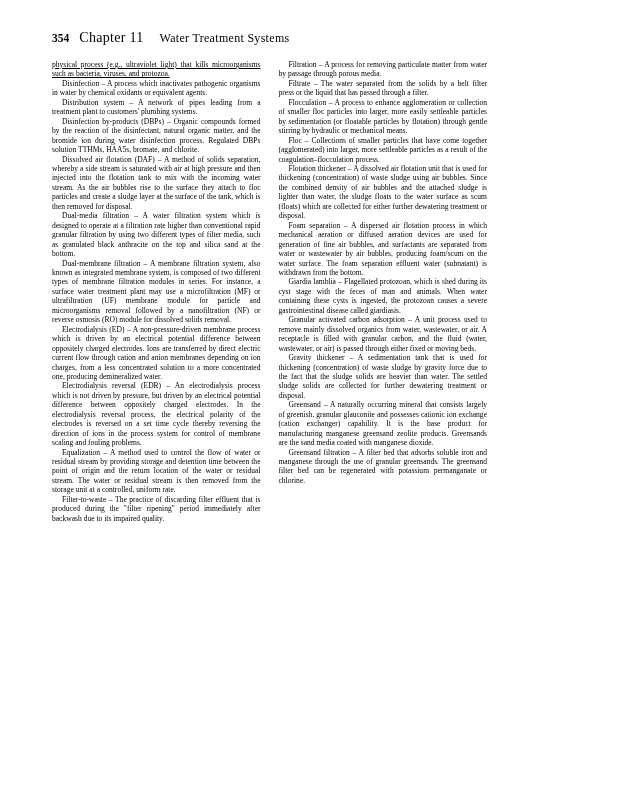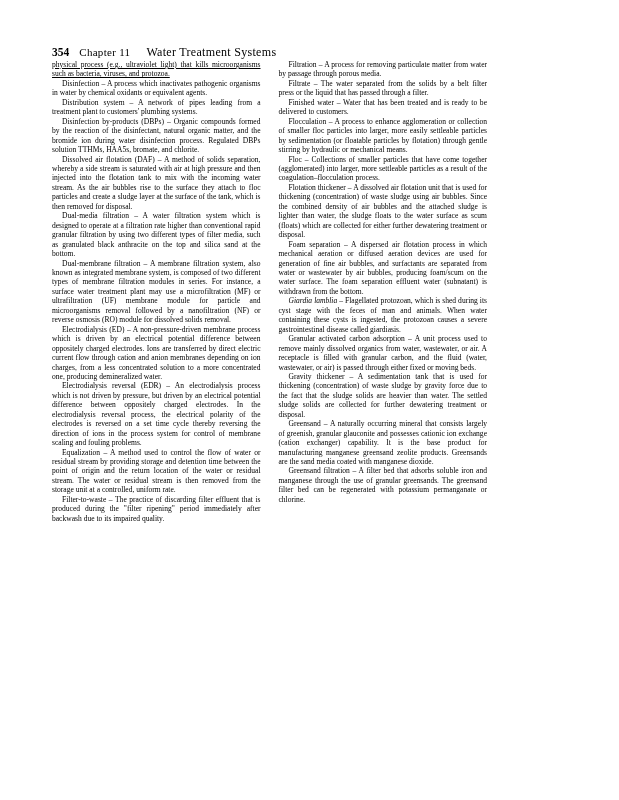--- a/index.html
+++ b/index.html
@@ -28,23 +28,22 @@
     font-family: "Liberation Serif", serif;
     margin-bottom: 16px;
     height: 14px;
   }
   .folio {
     font-size: 11.5px;
     font-weight: bold;
     letter-spacing: 0;
   }
   .chap-label {
-    font-size: 11px;
+    font-size: 14px;
     letter-spacing: 0.3px;
-    margin-top: 16px;
   }
   .chap-title {
     font-size: 12px;
     letter-spacing: 0.3px;
     margin-left: 6px;
   }
   .columns {
     display: flex;
     gap: 18px;
     height: 716px;
@@ -58,21 +57,21 @@
     hyphens: auto;
   }
   .col p {
     margin: 0;
     text-indent: 10px;
   }
   .col p.noindent {
     text-indent: 0;
     text-decoration: underline;
   }
-  .term { font-style: italic; }
+  .term { }
 </style>
 </head>
 <body>
 
 <div class="page">
 
   <div class="running-head">
     <span class="folio">354</span>
     <span class="chap-label">Chapter 11</span>
     <span class="chap-title">Water Treatment Systems</span>
@@ -88,21 +87,20 @@
         <p>Dual-media filtration – A water filtration system which is designed to operate at a filtration rate higher than conventional rapid granular filtration by using two different types of filter media, such as granulated black anthracite on the top and silica sand at the bottom.</p>
         <p>Dual-membrane filtration – A membrane filtration system, also known as integrated membrane system, is composed of two different types of membrane filtration modules in series. For instance, a surface water treatment plant may use a microfiltration (MF) or ultrafiltration (UF) membrane module for particle and microorganisms removal followed by a nanofiltration (NF) or reverse osmosis (RO) module for dissolved solids removal.</p>
         <p>Electrodialysis (ED) – A non-pressure-driven membrane process which is driven by an electrical potential difference between oppositely charged electrodes. Ions are transferred by direct electric current flow through cation and anion membranes depending on ion charges, from a less concentrated solution to a more concentrated one, producing demineralized water.</p>
         <p>Electrodialysis reversal (EDR) – An electrodialysis process which is not driven by pressure, but driven by an electrical potential difference between oppositely charged electrodes. In the electrodialysis reversal process, the electrical polarity of the electrodes is reversed on a set time cycle thereby reversing the direction of ions in the process system for control of membrane scaling and fouling problems.</p>
         <p>Equalization – A method used to control the flow of water or residual stream by providing storage and detention time between the point of origin and the return location of the water or residual stream. The water or residual stream is then removed from the storage unit at a controlled, uniform rate.</p>
         <p>Filter-to-waste – The practice of discarding filter effluent that is produced during the "filter ripening" period immediately after backwash due to its impaired quality.</p>
       </div>
     <div class="col" id="col-right">
         <p>Filtration – A process for removing particulate matter from water by passage through porous media.</p>
         <p>Filtrate – The water separated from the solids by a belt filter press or the liquid that has passed through a filter.</p>
-        <p>Finished water – Water that has been treated and is ready to be delivered to customers.</p>
         <p>Flocculation – A process to enhance agglomeration or collection of smaller floc particles into larger, more easily settleable particles by sedimentation (or floatable particles by flotation) through gentle stirring by hydraulic or mechanical means.</p>
         <p>Floc – Collections of smaller particles that have come together (agglomerated) into larger, more settleable particles as a result of the coagulation–flocculation process.</p>
         <p>Flotation thickener – A dissolved air flotation unit that is used for thickening (concentration) of waste sludge using air bubbles. Since the combined density of air bubbles and the attached sludge is lighter than water, the sludge floats to the water surface as scum (floats) which are collected for either further dewatering treatment or disposal.</p>
         <p>Foam separation – A dispersed air flotation process in which mechanical aeration or diffused aeration devices are used for generation of fine air bubbles, and surfactants are separated from water or wastewater by air bubbles, producing foam/scum on the water surface. The foam separation effluent water (subnatant) is withdrawn from the bottom.</p>
         <p><span class="term">Giardia lamblia</span> – Flagellated protozoan, which is shed during its cyst stage with the feces of man and animals. When water containing these cysts is ingested, the protozoan causes a severe gastrointestinal disease called giardiasis.</p>
         <p>Granular activated carbon adsorption – A unit process used to remove mainly dissolved organics from water, wastewater, or air. A receptacle is filled with granular carbon, and the fluid (water, wastewater, or air) is passed through either fixed or moving beds.</p>
         <p>Gravity thickener – A sedimentation tank that is used for thickening (concentration) of waste sludge by gravity force due to the fact that the sludge solids are heavier than water. The settled sludge solids are collected for further dewatering treatment or disposal.</p>
         <p>Greensand – A naturally occurring mineral that consists largely of greenish, granular glauconite and possesses cationic ion exchange (cation exchanger) capability. It is the base product for manufacturing manganese greensand zeolite products. Greensands are the sand media coated with manganese dioxide.</p>
         <p>Greensand filtration – A filter bed that adsorbs soluble iron and manganese through the use of granular greensands. The greensand filter bed can be regenerated with potassium permanganate or chlorine.</p>
       </div>

